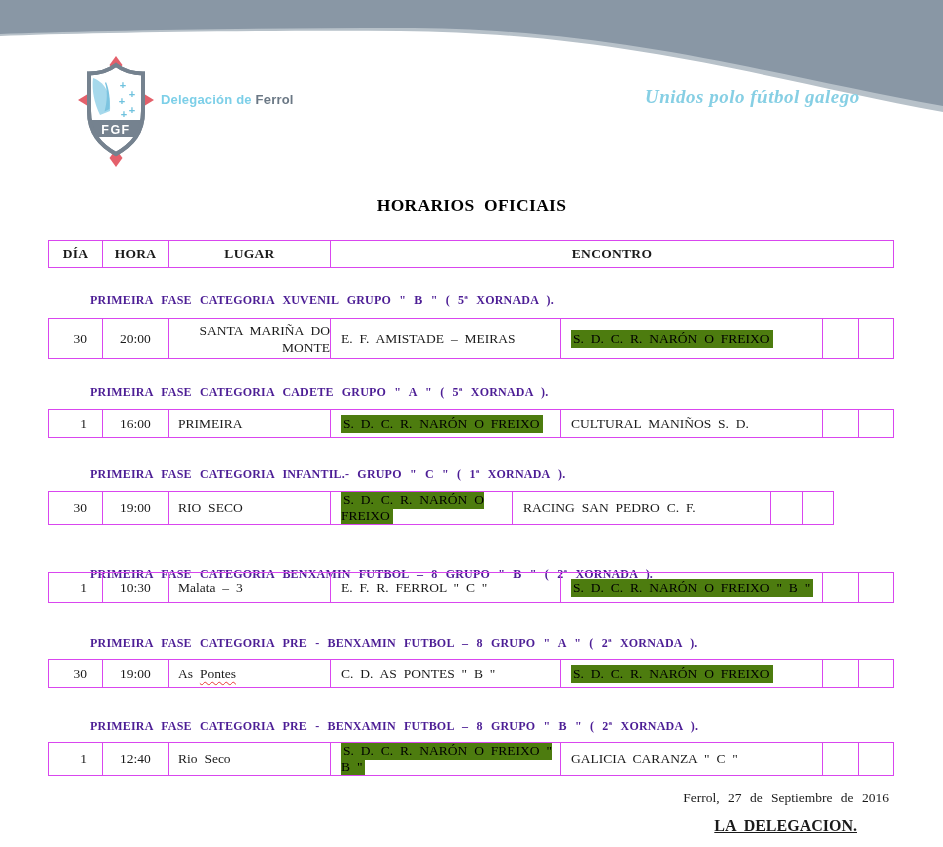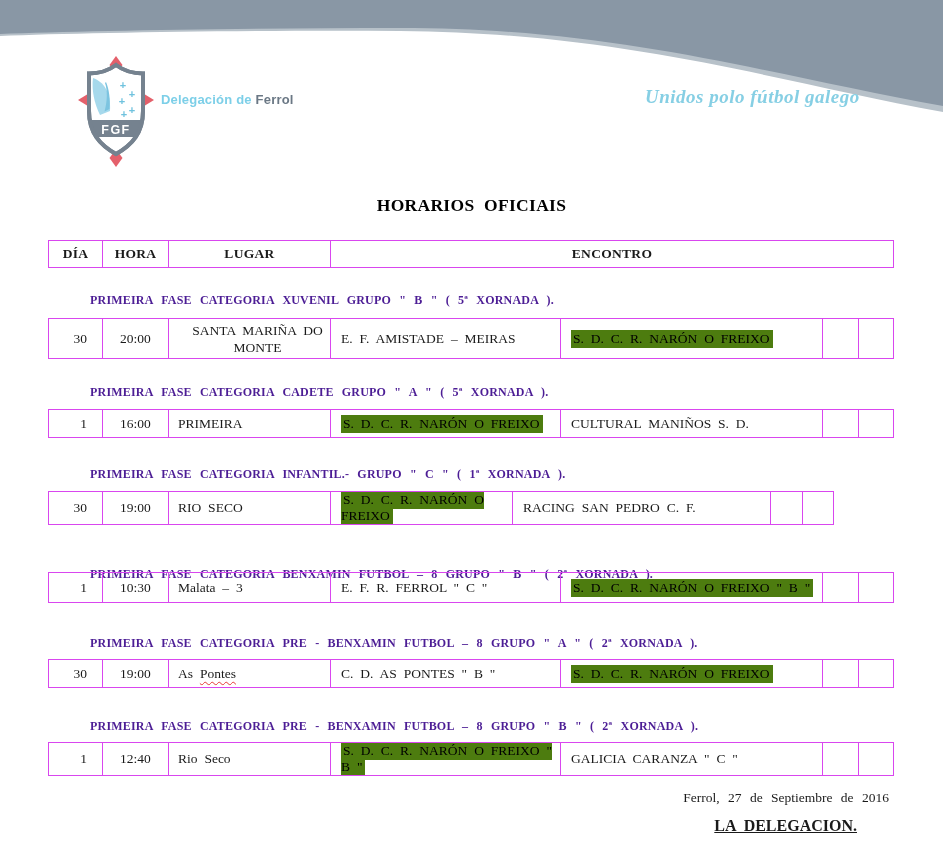--- a/index.html
+++ b/index.html
@@ -48,21 +48,21 @@
     font-size:13.5px;
   }
   table.sched td, table.sched th {
     border:1px solid #d946ef; overflow:hidden;
     vertical-align:middle; word-spacing:3.5px; font-weight:normal;
   }
   th { font-weight:bold !important; letter-spacing:0.3px; }
   .c-dia   { text-align:right; padding-right:15px; }
   .c-hora  { text-align:center; }
   .c-lugar { text-align:left; padding-left:9px; }
-  .c-lugar.center { text-align:center; padding-left:16px; line-height:17px; }
+  .c-lugar.center { text-align:right; padding-left:16px; line-height:17px; }
   .c-team  { text-align:left; padding-left:10px; }
   .c-head  { text-align:center; }
 
   .sec-header {
     position:absolute; left:55px; width:860px;
     font-size:12px; font-weight:bold;
     letter-spacing:0.2px; word-spacing:5px; color:#4c1d95;margin-left:35px;
   }
 
   mark.hl { background:#4d7c0f; color:#000; padding:1px 3px 2px 2px; }

